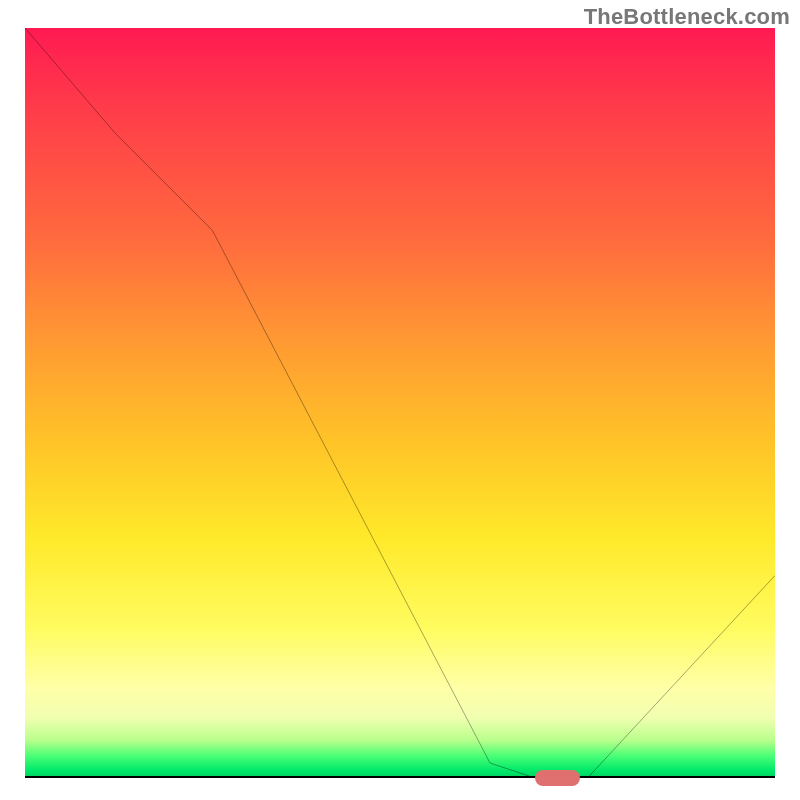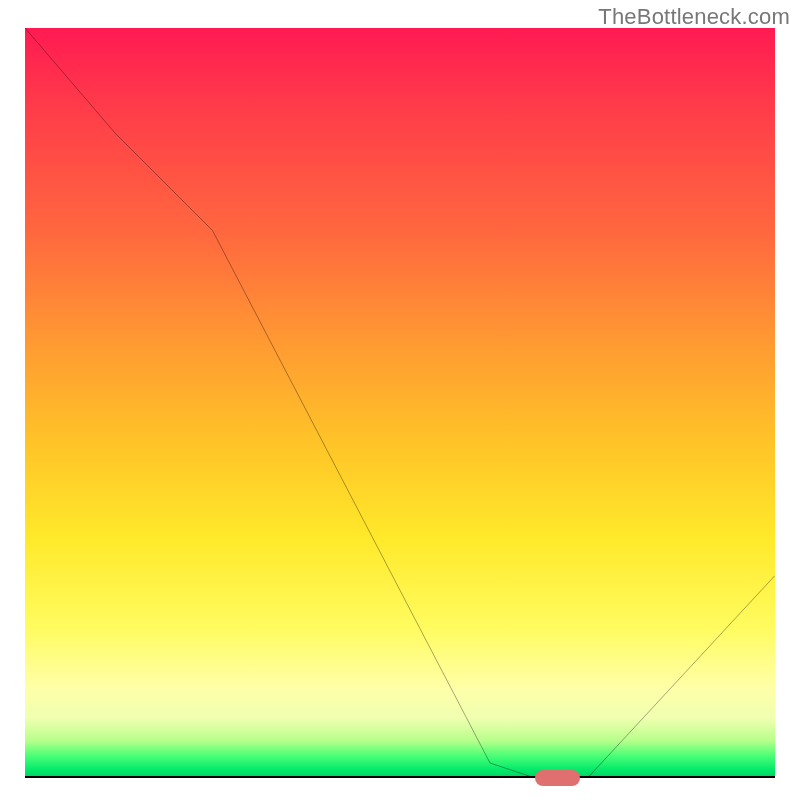--- a/index.html
+++ b/index.html
@@ -15,21 +15,21 @@
     position: relative;
     width: 800px;
     height: 800px;
   }
   .watermark {
     position: absolute;
     top: 4px;
     right: 10px;
     color: #777777;
     font-size: 22px;
-    font-weight: 400;
+    font-weight: 700;
     letter-spacing: 0.2px;
     z-index: 20;
   }
   .plot-area {
     position: absolute;
     left: 25px;
     top: 28px;
     width: 750px;
     height: 750px;
   }

